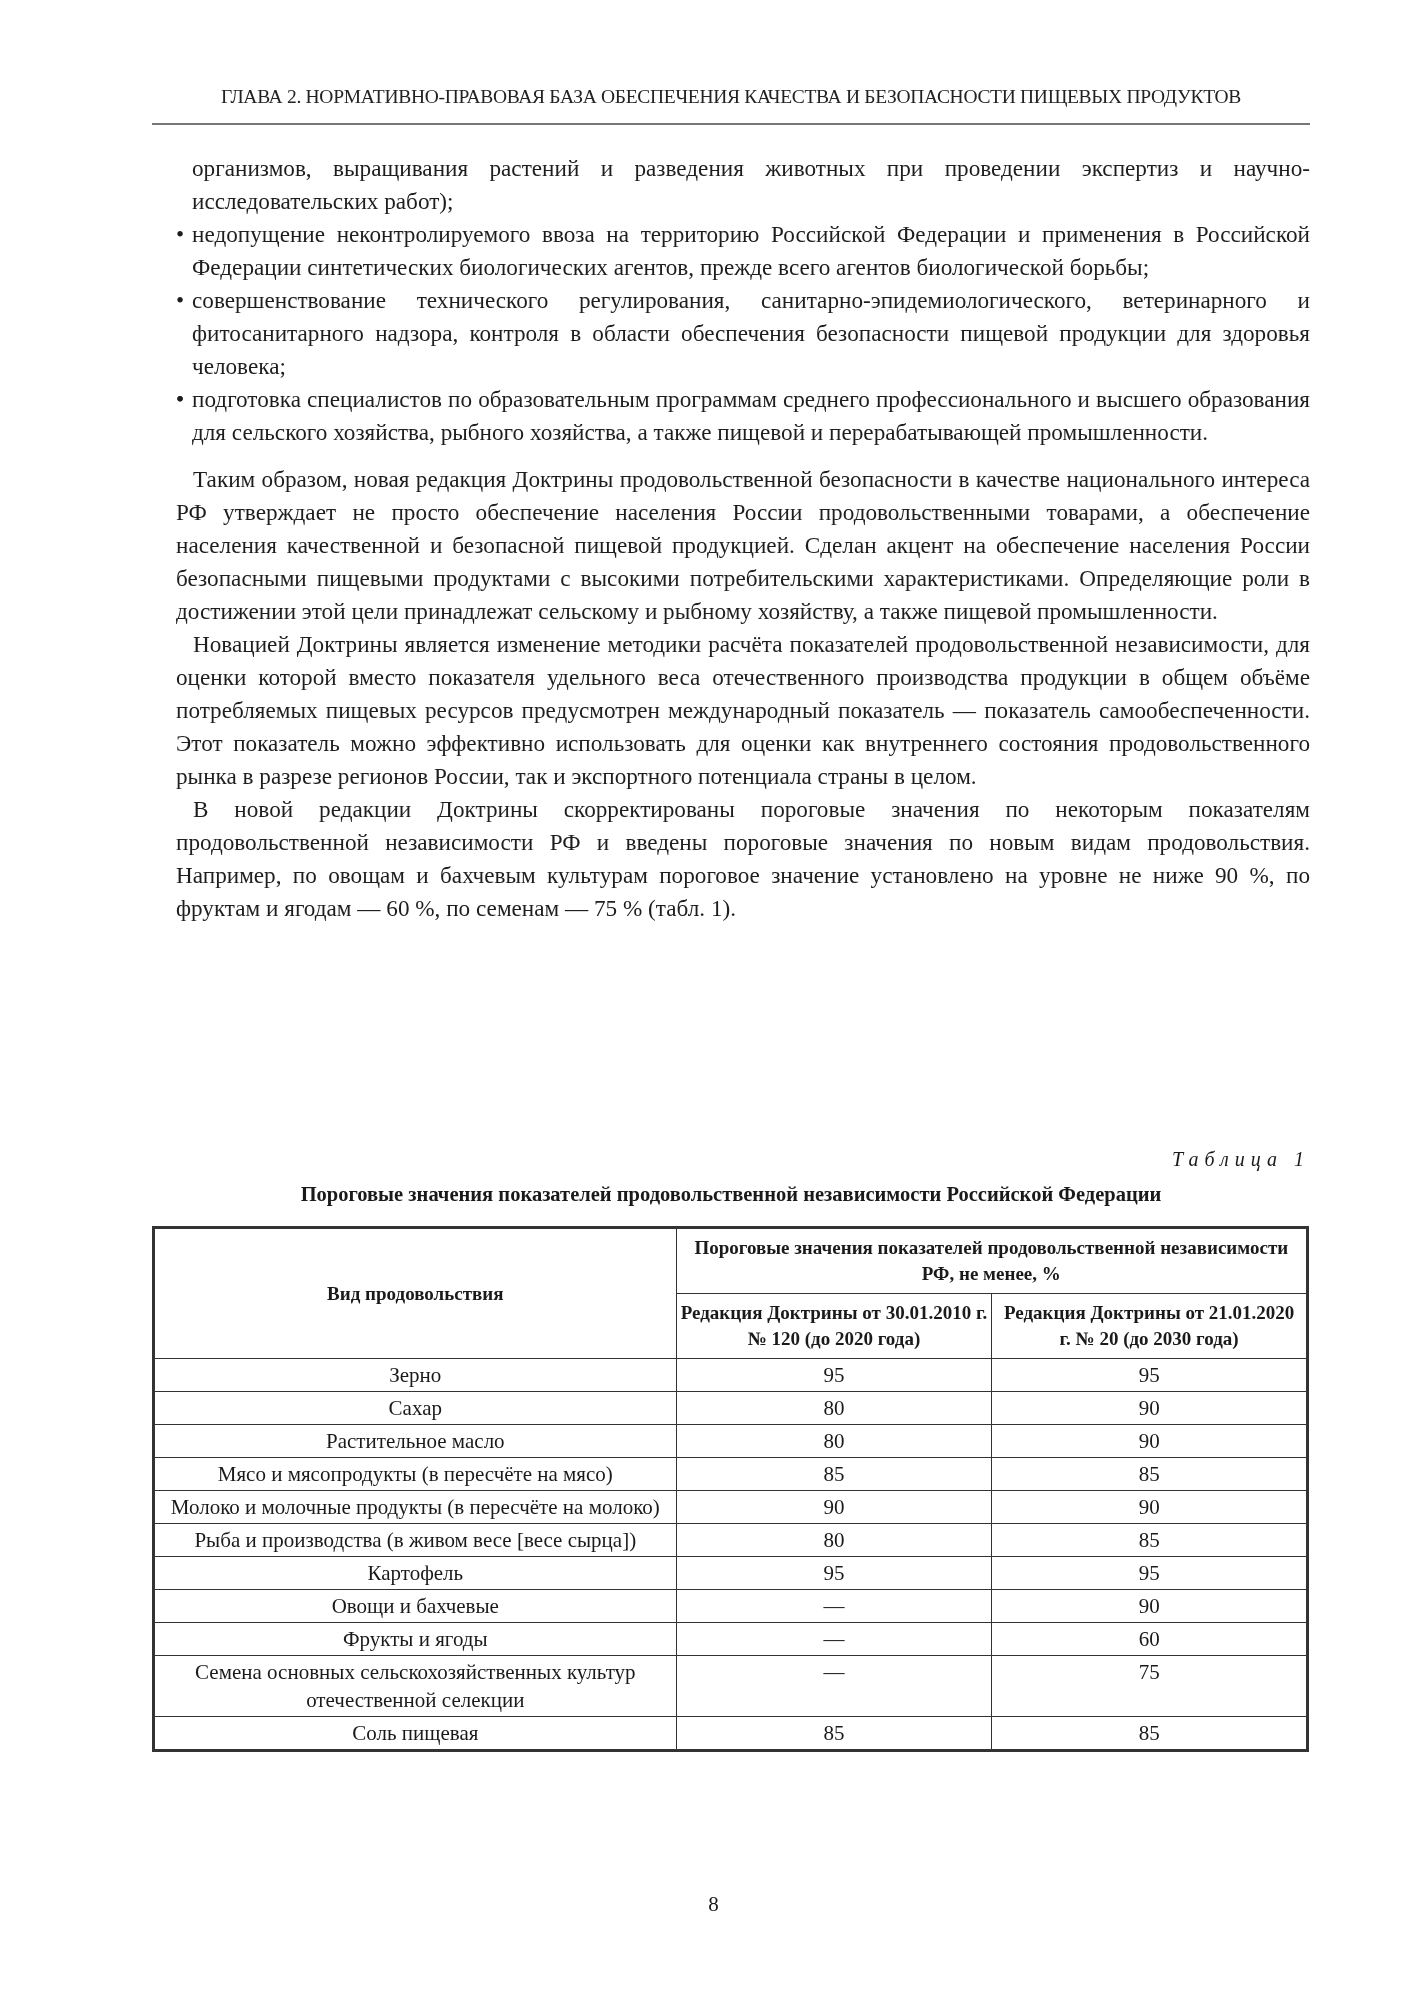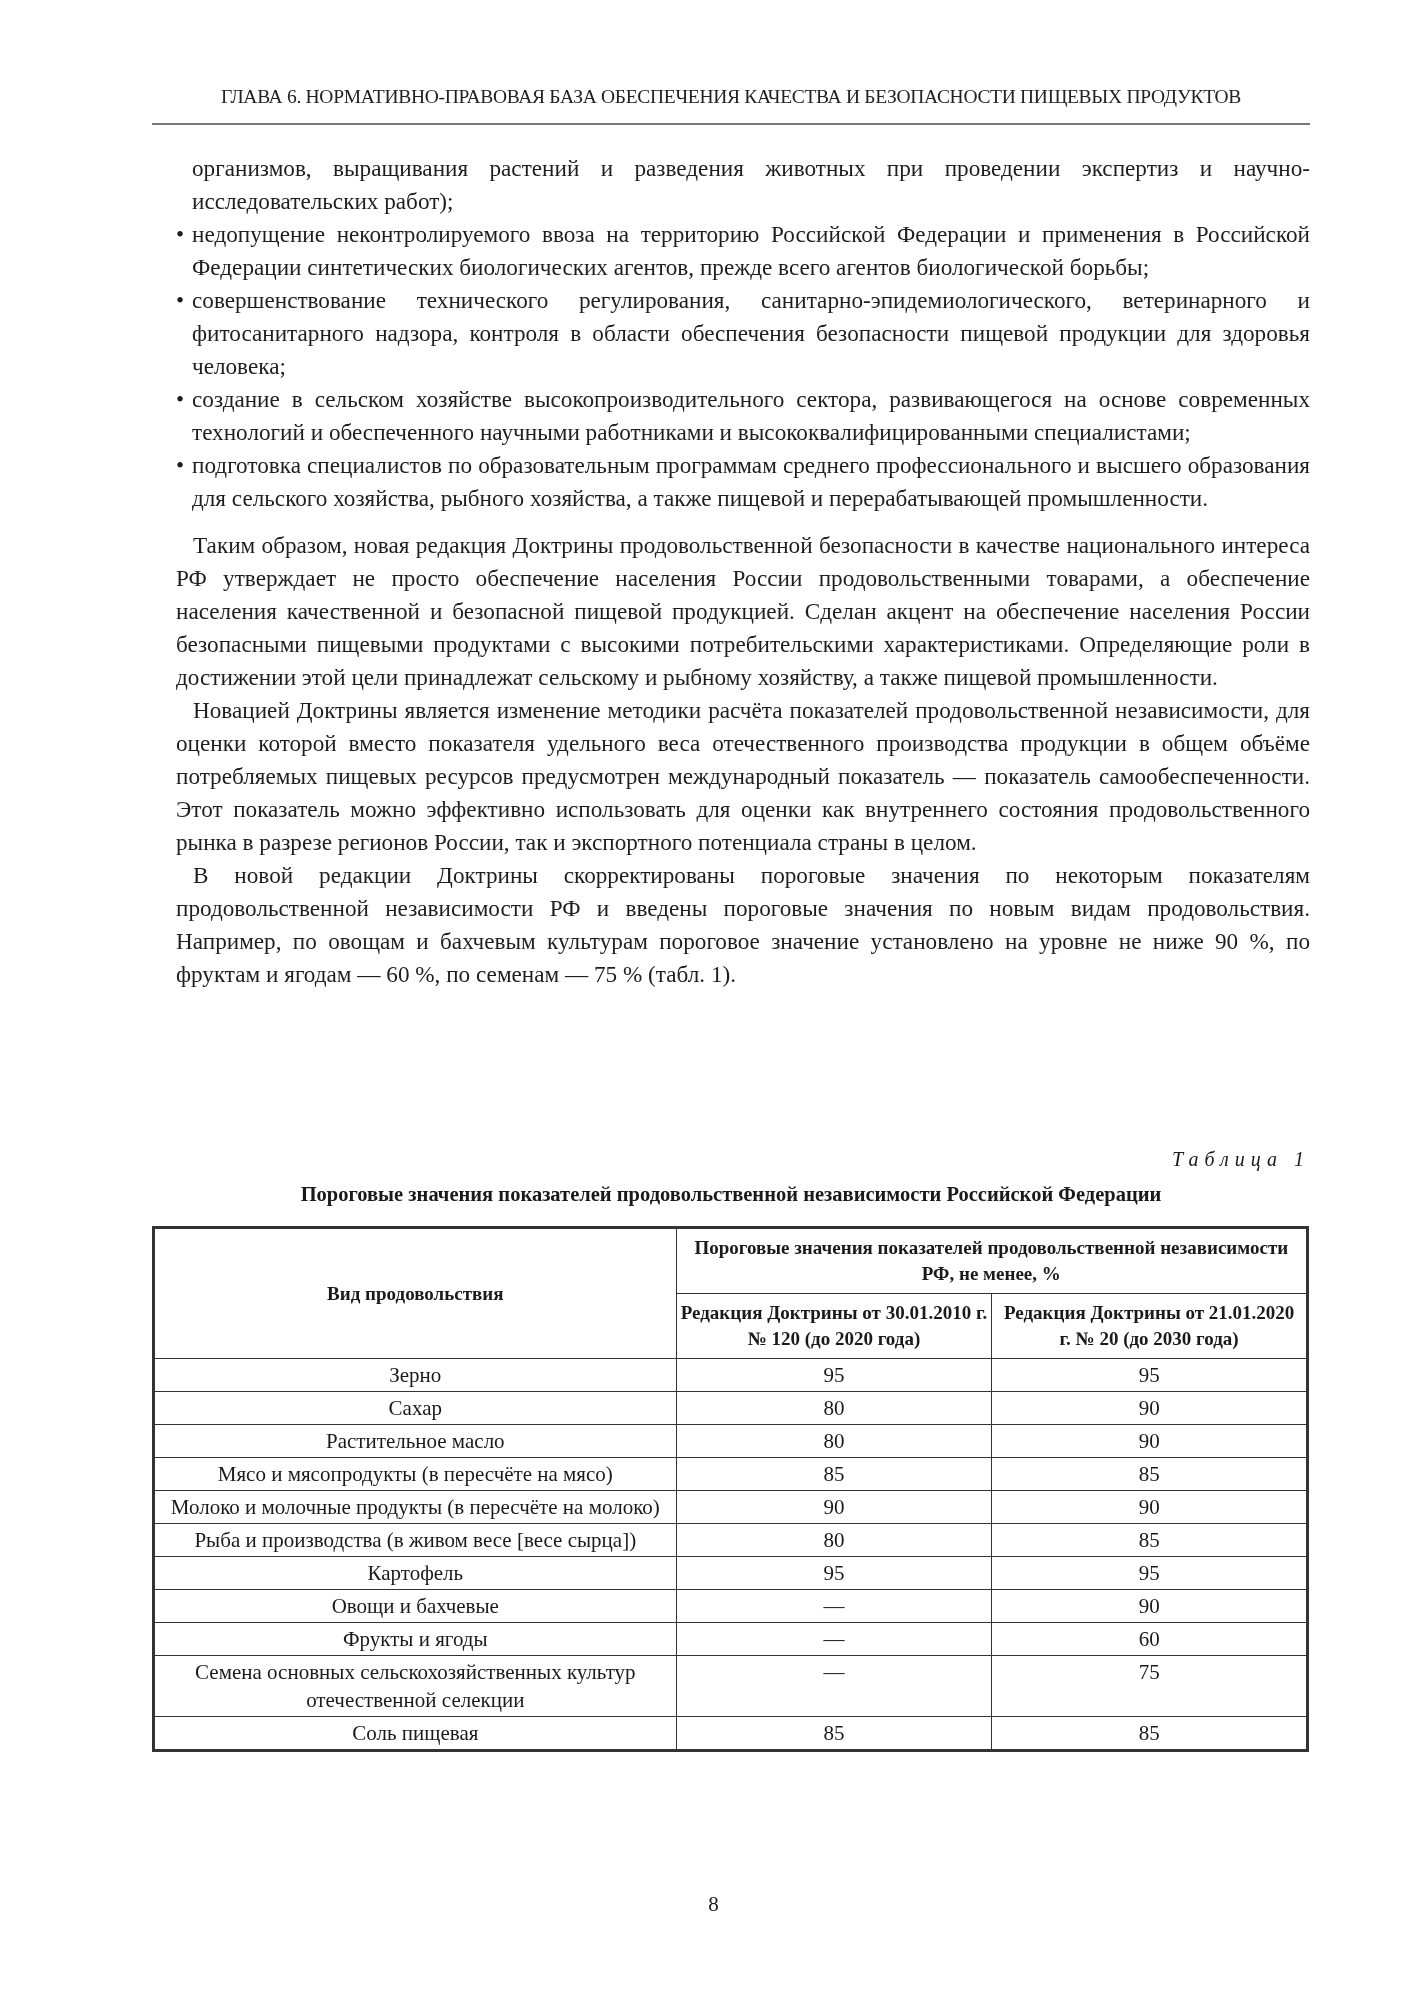--- a/index.html
+++ b/index.html
@@ -28,29 +28,29 @@
   table.data { border: 3px solid #333; }
   table.data th { text-align: center; vertical-align: middle; font-size: 19px; line-height: 26px; padding: 6px 4px; font-weight: bold; }
   table.data td.num { text-align: center; }
   .c1 { width: 526px; } .c2 { width: 316px; } .c3 { width: 315px; }
   .pagenum { position: absolute; left: 0; width: 1427px; top: 1892px; text-align: center; font-size: 21px;
              font-family: "Liberation Serif", "DejaVu Serif", serif; }
 </style>
 </head>
 <body>
 
-<div class="header">ГЛАВА 6. НОРМАТИВНО-ПРАВОВАЯ БАЗА ОБЕСПЕЧЕНИЯ КАЧЕСТВА И БЕЗОПАСНОСТИ ПИЩЕВЫХ ПРОДУКТОВ</div>
+<div class="header">ГЛАВА 2. НОРМАТИВНО-ПРАВОВАЯ БАЗА ОБЕСПЕЧЕНИЯ КАЧЕСТВА И БЕЗОПАСНОСТИ ПИЩЕВЫХ ПРОДУКТОВ</div>
 <div class="header-rule"></div>
 
 <div class="body">
   <div class="cont">организмов, выращивания растений и разведения животных при проведении экспертиз и научно-исследовательских работ);</div>
   <ul class="bullets">
     <li><span class="dot">•</span><span>недопущение неконтролируемого ввоза на территорию Российской Федерации и применения в Российской Федерации синтетических биологических агентов, прежде всего агентов биологической борьбы;</span></li>
     <li><span class="dot">•</span><span>совершенствование технического регулирования, санитарно-эпидемиологического, ветеринарного и фитосанитарного надзора, контроля в области обеспечения безопасности пищевой продукции для здоровья человека;</span></li>
-    <li><span class="dot">•</span><span>создание в сельском хозяйстве высокопроизводительного сектора, развивающегося на основе современных технологий и обеспеченного научными работниками и высококвалифицированными специалистами;</span></li>
+    <li><span class="dot">•</span></li>
     <li><span class="dot">•</span><span>подготовка специалистов по образовательным программам среднего профессионального и высшего образования для сельского хозяйства, рыбного хозяйства, а также пищевой и перерабатывающей промышленности.</span></li>
   </ul>
   <p class="para first">Таким образом, новая редакция Доктрины продовольственной безопасности в качестве национального интереса РФ утверждает не просто обеспечение населения России продовольственными товарами, а обеспечение населения качественной и безопасной пищевой продукцией. Сделан акцент на обеспечение населения России безопасными пищевыми продуктами с высокими потребительскими характеристиками. Определяющие роли в достижении этой цели принадлежат сельскому и рыбному хозяйству, а также пищевой промышленности.</p>
   <p class="para">Новацией Доктрины является изменение методики расчёта показателей продовольственной независимости, для оценки которой вместо показателя удельного веса отечественного производства продукции в общем объёме потребляемых пищевых ресурсов предусмотрен международный показатель — показатель самообеспеченности. Этот показатель можно эффективно использовать для оценки как внутреннего состояния продовольственного рынка в разрезе регионов России, так и экспортного потенциала страны в целом.</p>
   <p class="para">В новой редакции Доктрины скорректированы пороговые значения по некоторым показателям продовольственной независимости РФ и введены пороговые значения по новым видам продовольствия. Например, по овощам и бахчевым культурам пороговое значение установлено на уровне не ниже 90 %, по фруктам и ягодам — 60 %, по семенам — 75 % (табл. 1).</p>
 </div>
 
 <div class="tabnum">Таблица 1</div>
 <div class="tabtitle">Пороговые значения показателей продовольственной независимости Российской Федерации</div>
 

